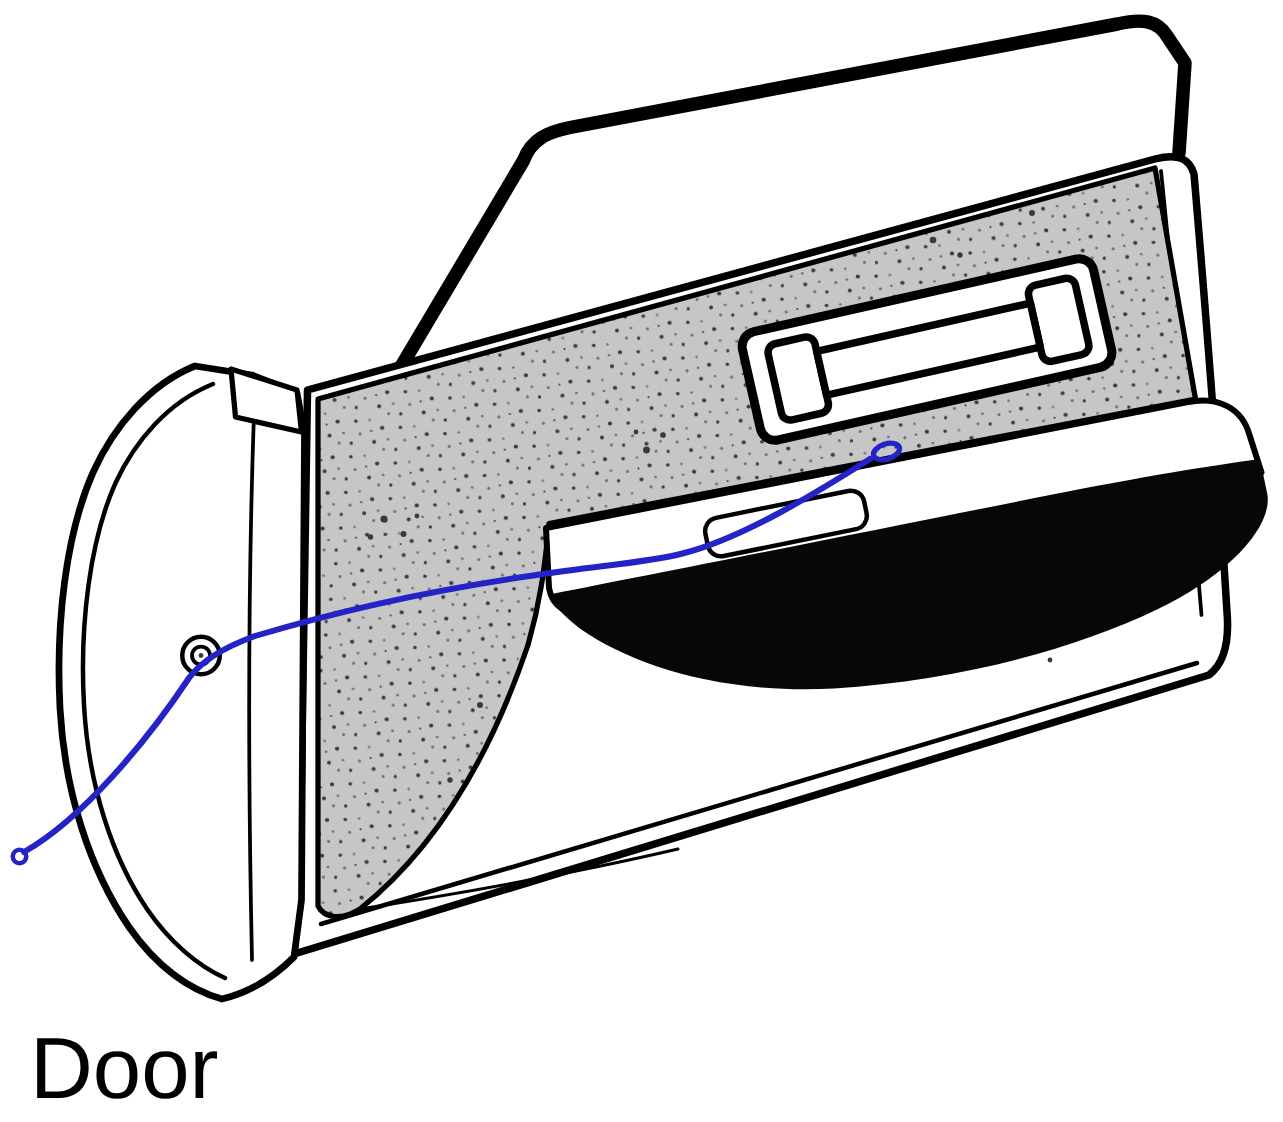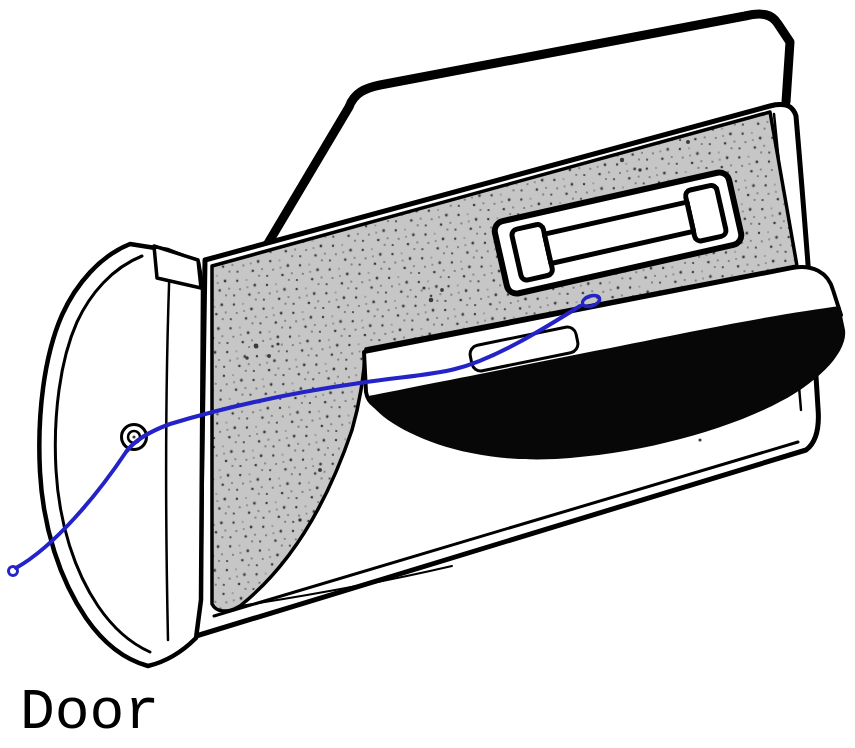--- a/index.html
+++ b/index.html
@@ -13,21 +13,21 @@
   }
   *{box-sizing:border-box;}
   html,body{margin:0;padding:0;}
   body{
     width:855px;height:748px;
     background:var(--paper);
     position:relative;
     overflow:hidden;
     font-family:"Liberation Sans",sans-serif;
   }
-  .figure{position:absolute;inset:0;font-family:Liberation Mono, monospace;}
+  .figure{position:absolute;inset:0;}
   svg{display:block;width:855px;height:748px;}
 
   
   .s-ink{stroke:var(--ink);fill:none;stroke-linecap:round;stroke-linejoin:round;}
   .f-white{fill:var(--paper);stroke:var(--ink);stroke-linejoin:round;}
   .f-gray{fill:url(#speckle);stroke:var(--ink);stroke-linejoin:round;}
   .f-black{fill:var(--shadow);stroke:none;}
   .s-blue{stroke:var(--accent);fill:none;stroke-linecap:round;stroke-linejoin:round;}
   .p-base{fill:var(--panel);}
   .p-dot{fill:var(--speckle);}

